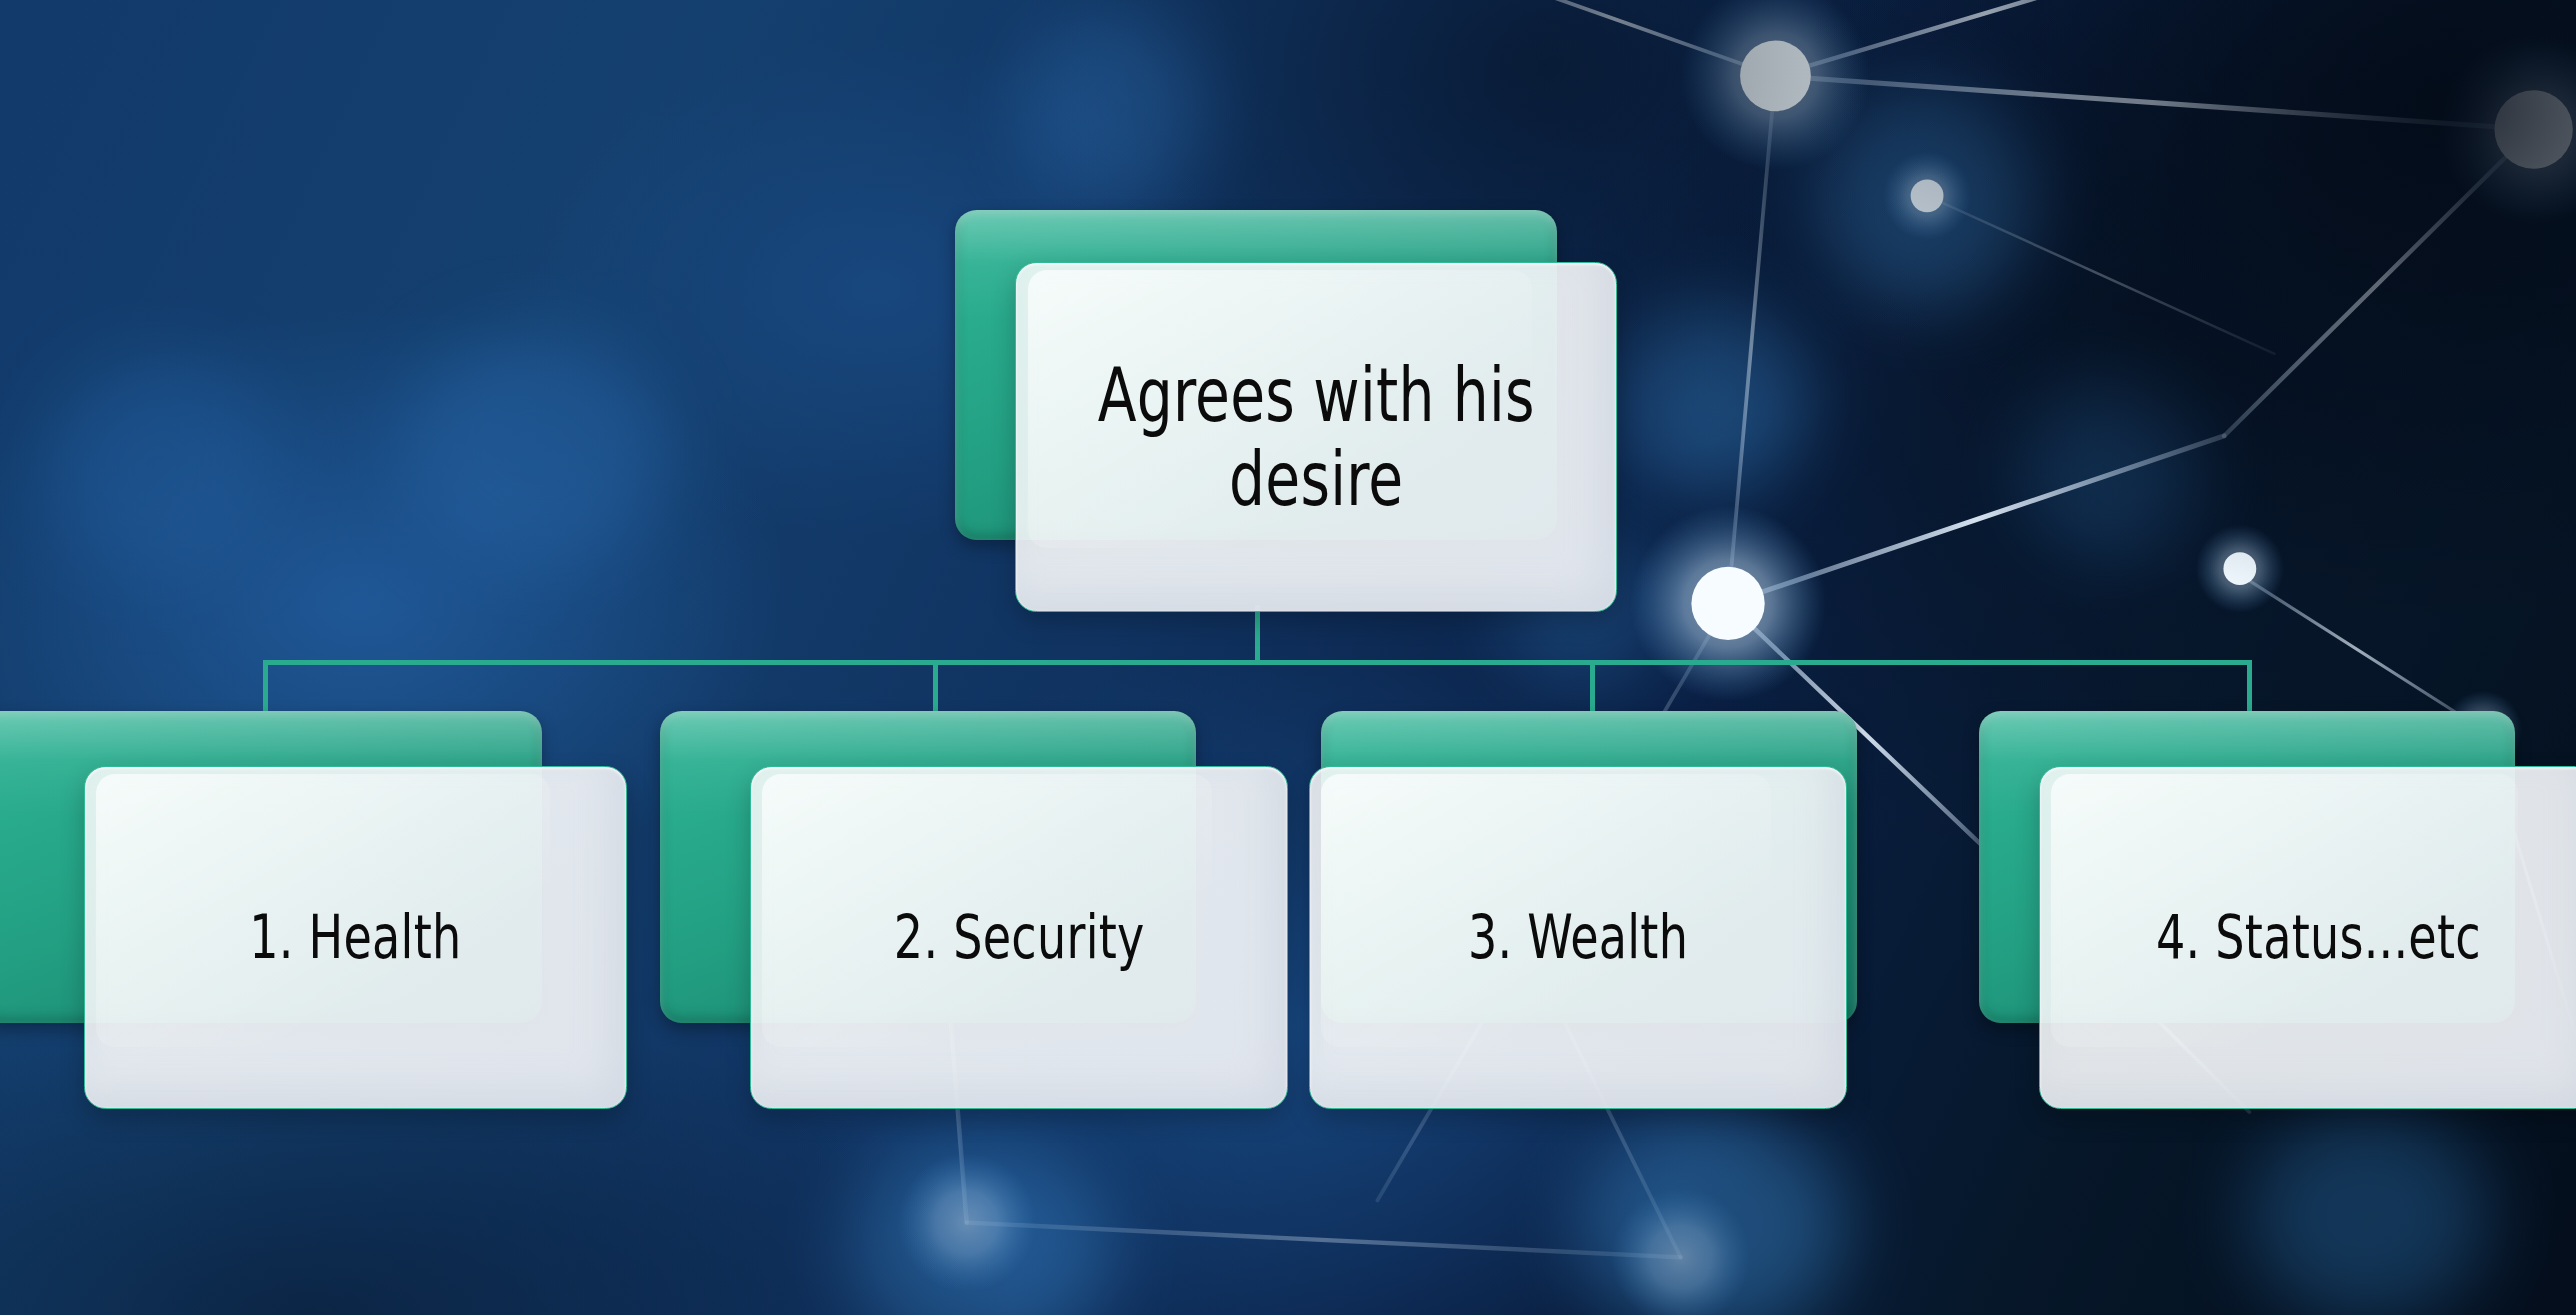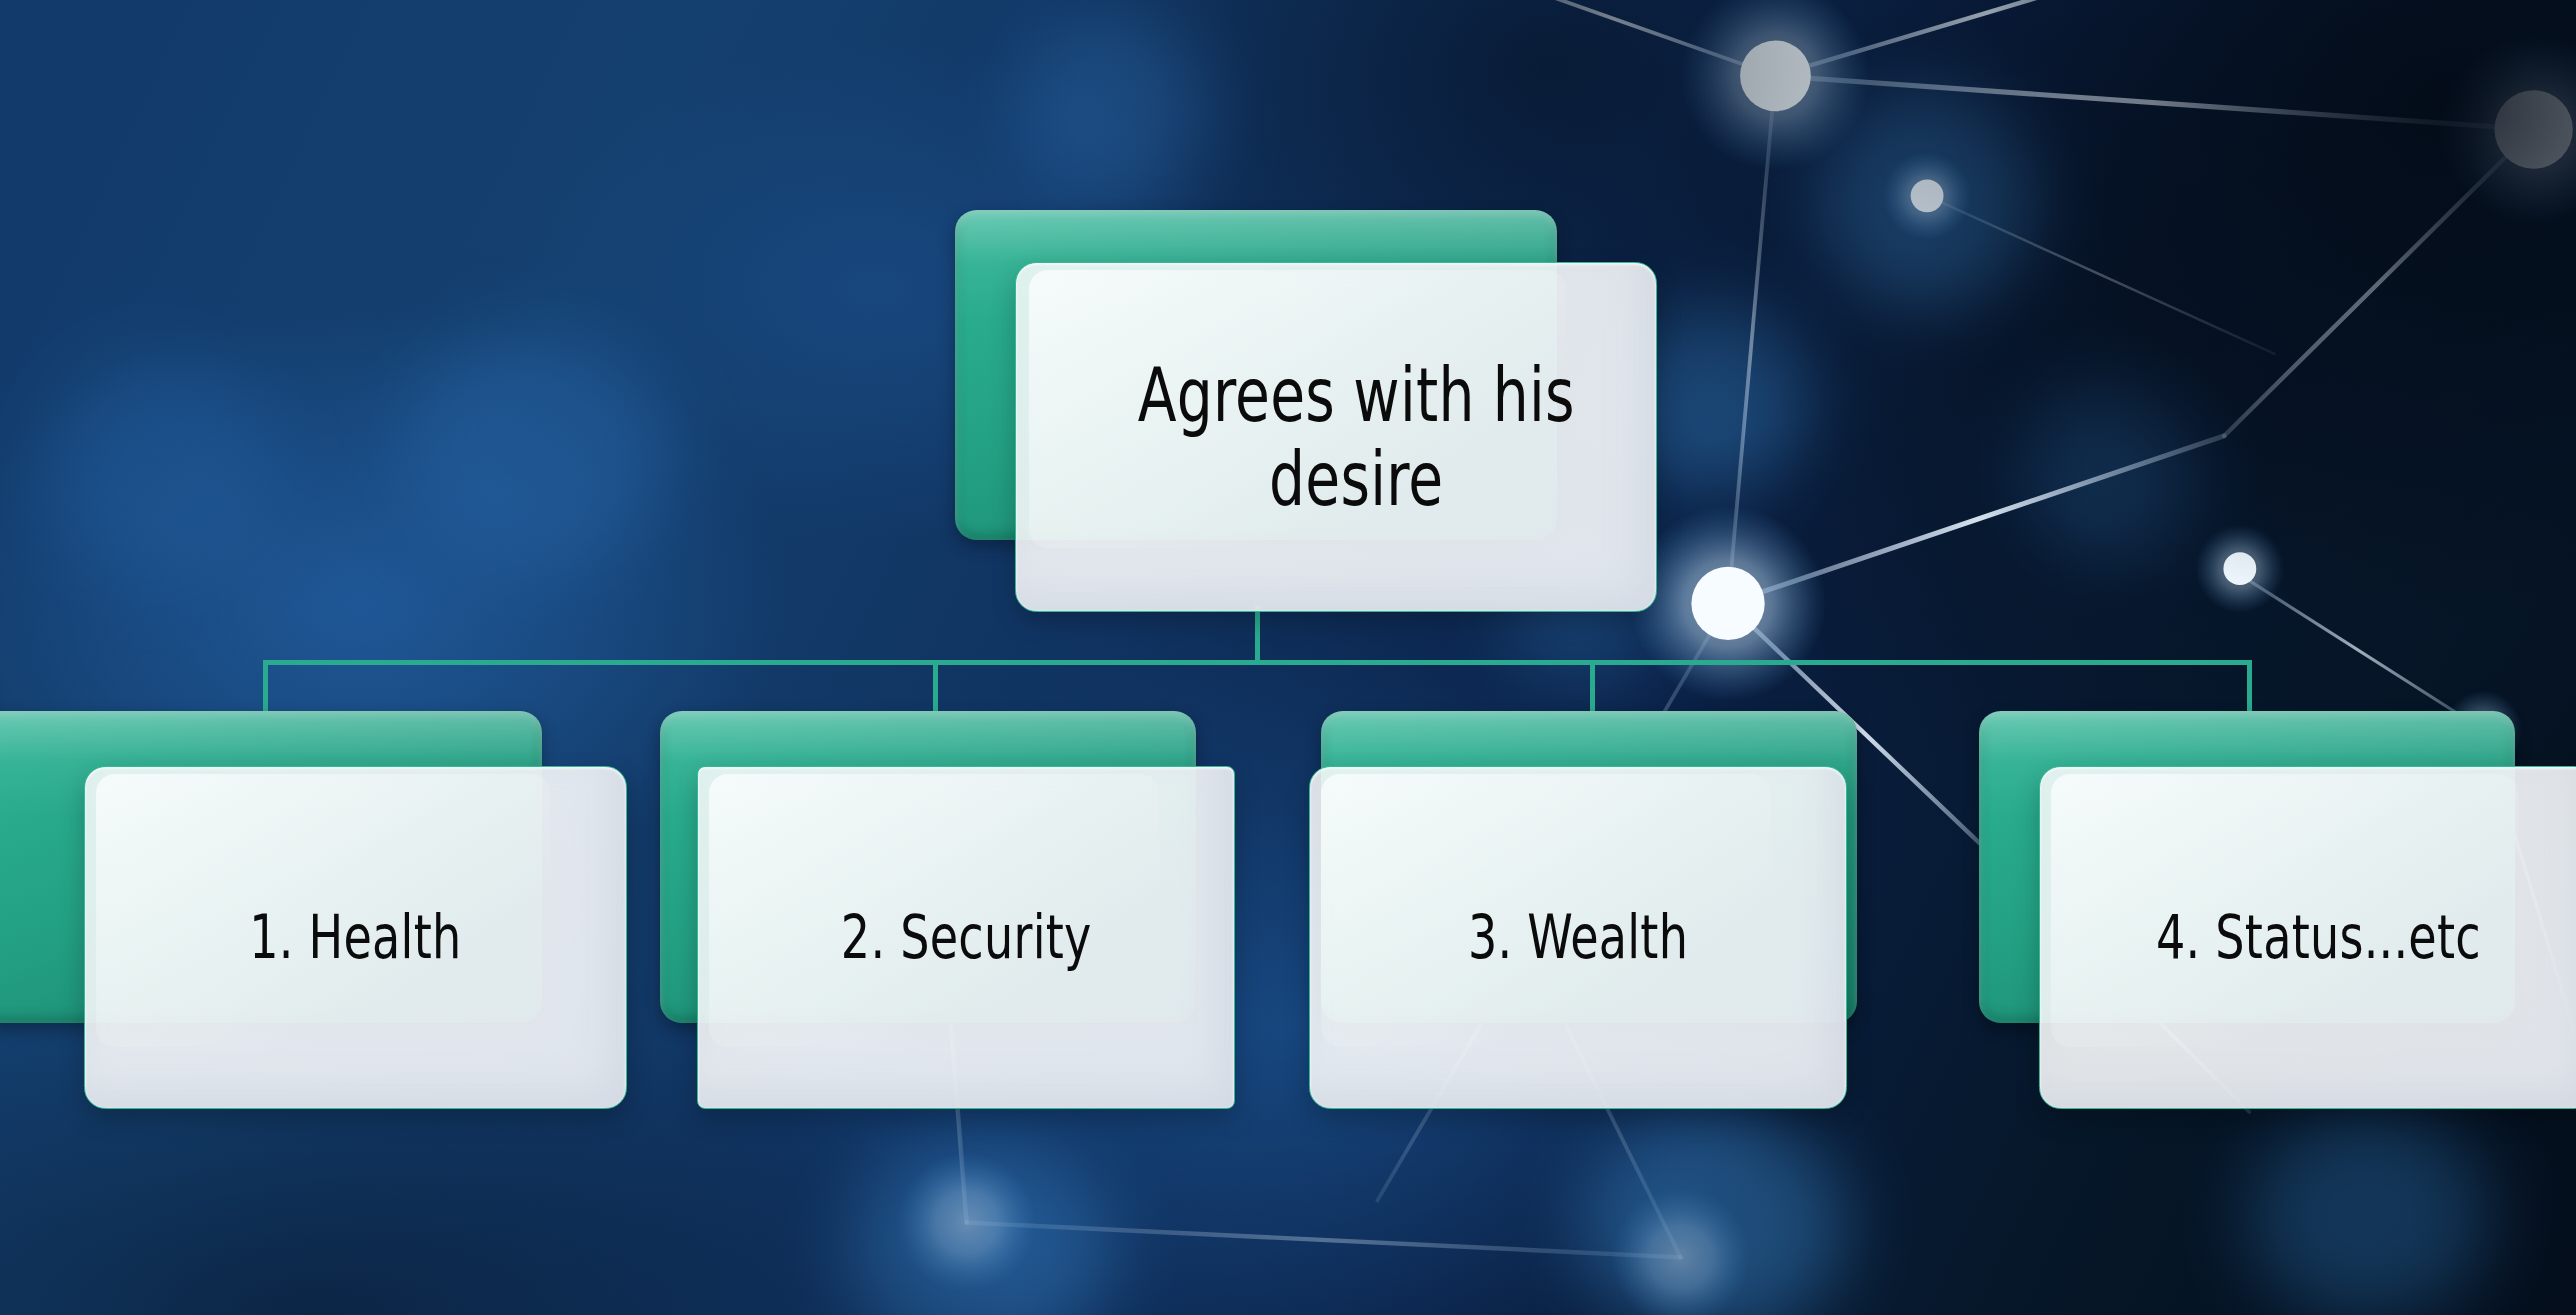--- a/index.html
+++ b/index.html
@@ -100,32 +100,32 @@
     font-family: "DejaVu Sans Condensed", "Liberation Sans Narrow", "Liberation Sans", sans-serif;
     font-weight: 400;
     font-stretch: condensed;
     transform: scaleX(.84);
     white-space: pre-line;
     letter-spacing: 0.3px;
   }
 
   
   #parent .node-shadow { left: 955px; top: 210px;  width: 602px; height: 330px; }
-  #parent .node-card   { left: 1015px; top: 262px;  width: 600px; height: 348px; padding-left: 40px; }
+  #parent .node-card   { left: 1015px; top: 262px;  width: 600px; height: 348px; }
   #parent .node-label  { font-size: 75px; }
 
   
   .child .node-shadow { top: 711px; height: 312px; }
   .child .node-card   { top: 766px; height: 341px; }
   .child .node-label  { font-size: 61px; }
 
   #child-0 .node-shadow { left: -20px;   width: 562px; }
   #child-0 .node-card   { left: 60px;    width: 541px; margin-left: 24px; }
   #child-1 .node-shadow { left: 660px;  width: 536px; }
-  #child-1 .node-card   { left: 697px;  width: 536px; border-radius: 8px; }
+  #child-1 .node-card   { left: 750px;  width: 536px; }
   #child-2 .node-shadow { left: 1321px;  width: 536px; }
   #child-2 .node-card   { left: 1309px;  width: 536px; }
   #child-3 .node-shadow { left: 1979px;  width: 536px; }
   #child-3 .node-card   { left: 2039px;  width: 556px; }
 </style>
 </head>
 <body>
 
 <div id="slide">
 

